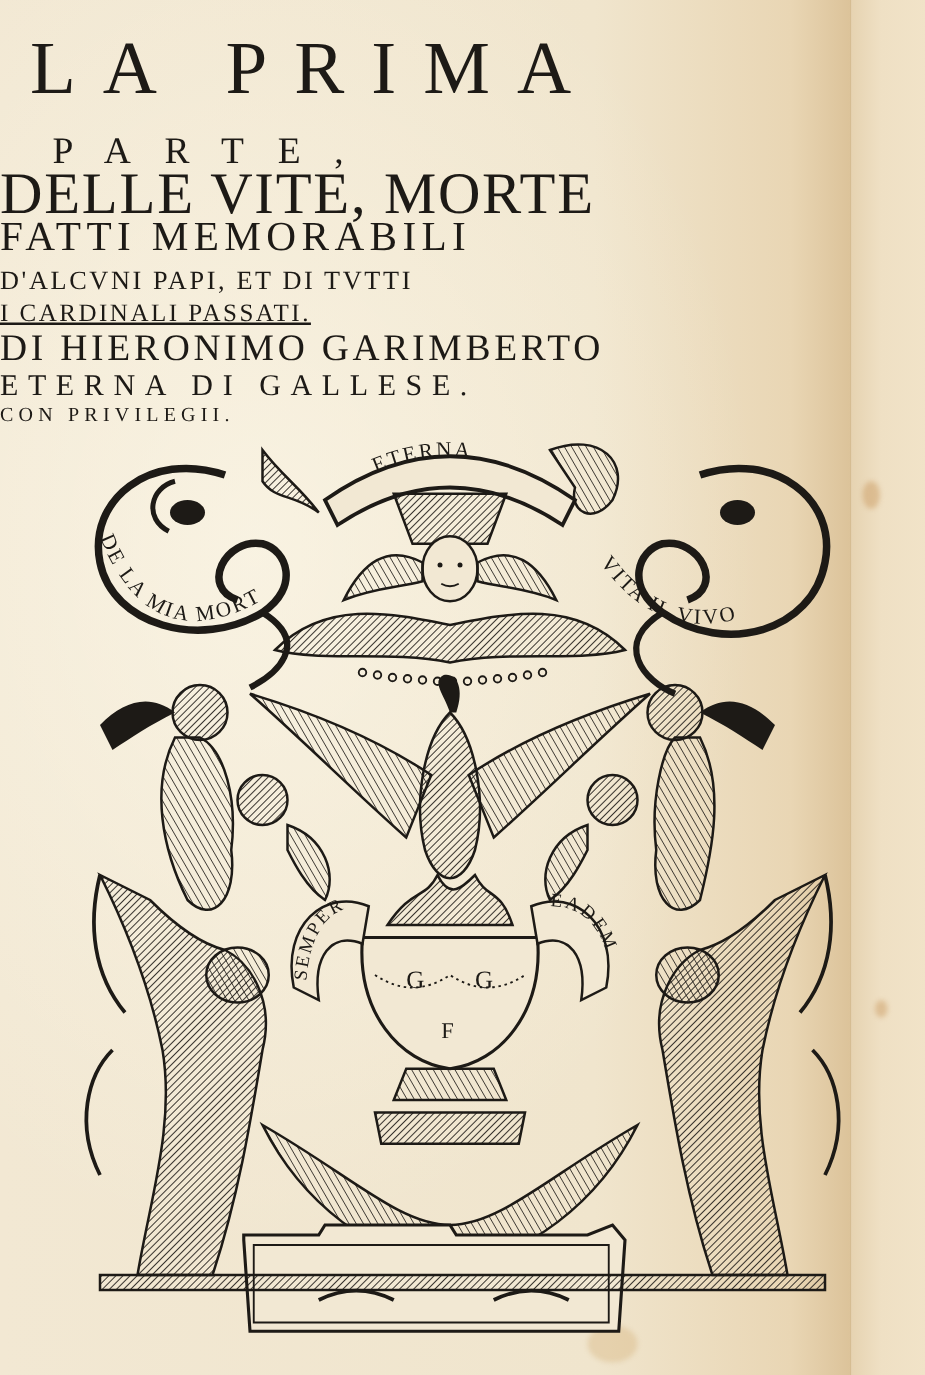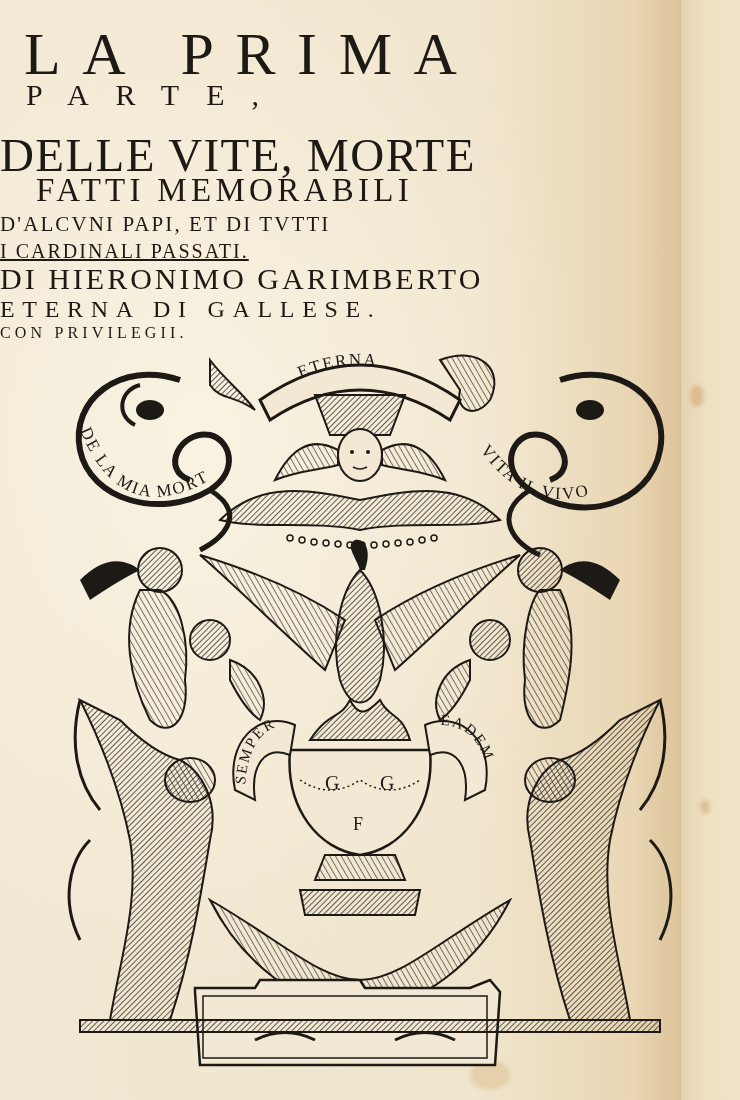--- a/index.html
+++ b/index.html
@@ -16,23 +16,23 @@
       linear-gradient(90deg, #f2e8d3 0%, #f0e5cd 70%, #e9d6b4 93%, #dcc39a 100%);
   }
   .edge {
     position:absolute; left:680px; top:0; width:60px; height:1100px;
     background:linear-gradient(90deg,#e6d3b1 0%,#efe0c4 40%,#f1e3c8 100%);
     border-left:1px solid #d6bd93;
   }
   .foxing { position:absolute; border-radius:50%; background:rgba(190,130,60,0.35); filter:blur(2px); }
   .title { position:absolute; left:0; width:680px; white-space:nowrap; }
   .t1 { top:20px; font-size:60px; letter-spacing:0.36em; padding-left:24px; }
-  .t2 { top:78px; font-size:30px; letter-spacing:0.9em; padding-left:26px; }
+  .t2 { top:104px; font-size:30px; letter-spacing:0.9em; padding-left:42px; }
   .t3 { top:128px; font-size:47px; letter-spacing:0.03em; word-spacing:0.0em; }
-  .t4 { top:172px; font-size:33px; letter-spacing:0.13em;margin-left:36px; }
+  .t4 { top:172px; font-size:33px; letter-spacing:0.13em; }
   .t5 { top:212px; font-size:21px; letter-spacing:0.1em; }
   .t6 { top:240px; font-size:20px; letter-spacing:0.1em;text-decoration:underline; }
   .t7 { top:262px; font-size:30px; letter-spacing:0.1em; }
   .t8 { top:296px; font-size:24px; letter-spacing:0.32em; }
   .t9 { top:324px; font-size:16px; letter-spacing:0.26em; }
   .woodcut { position:absolute; left:60px; top:340px; width:620px; height:730px; }
   .scroll-text { font-family:"Liberation Serif",serif; font-size:17px; fill:#1d1a16; letter-spacing:2px; }
   .imprint {
     position:absolute; left:225px; top:1000px; width:280px; text-align:center;
     font-size:14px; font-weight:bold; letter-spacing:0.06em; line-height:18px; color:#1d1a16;

